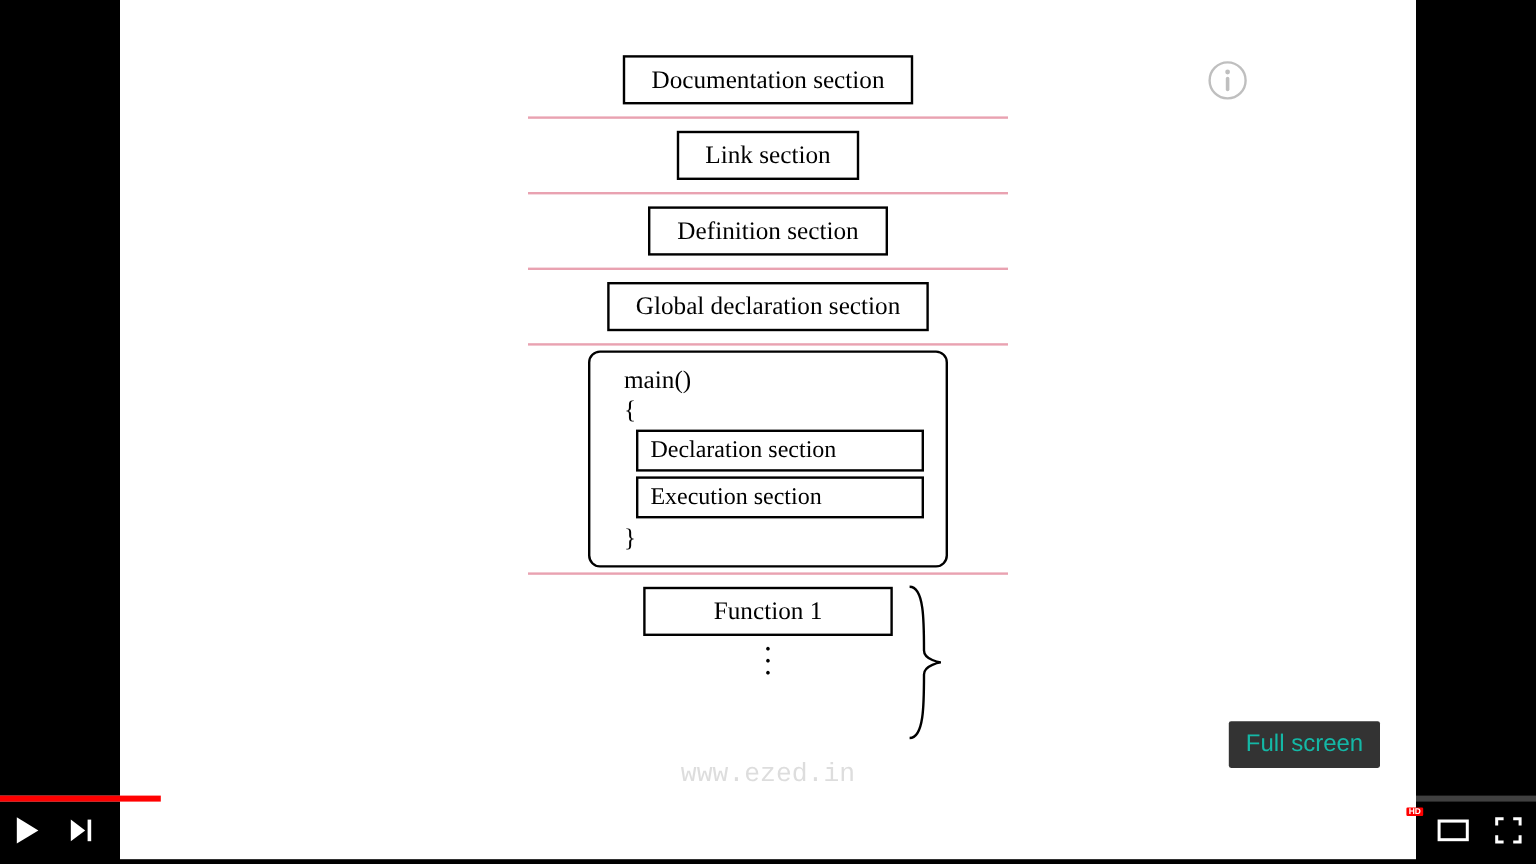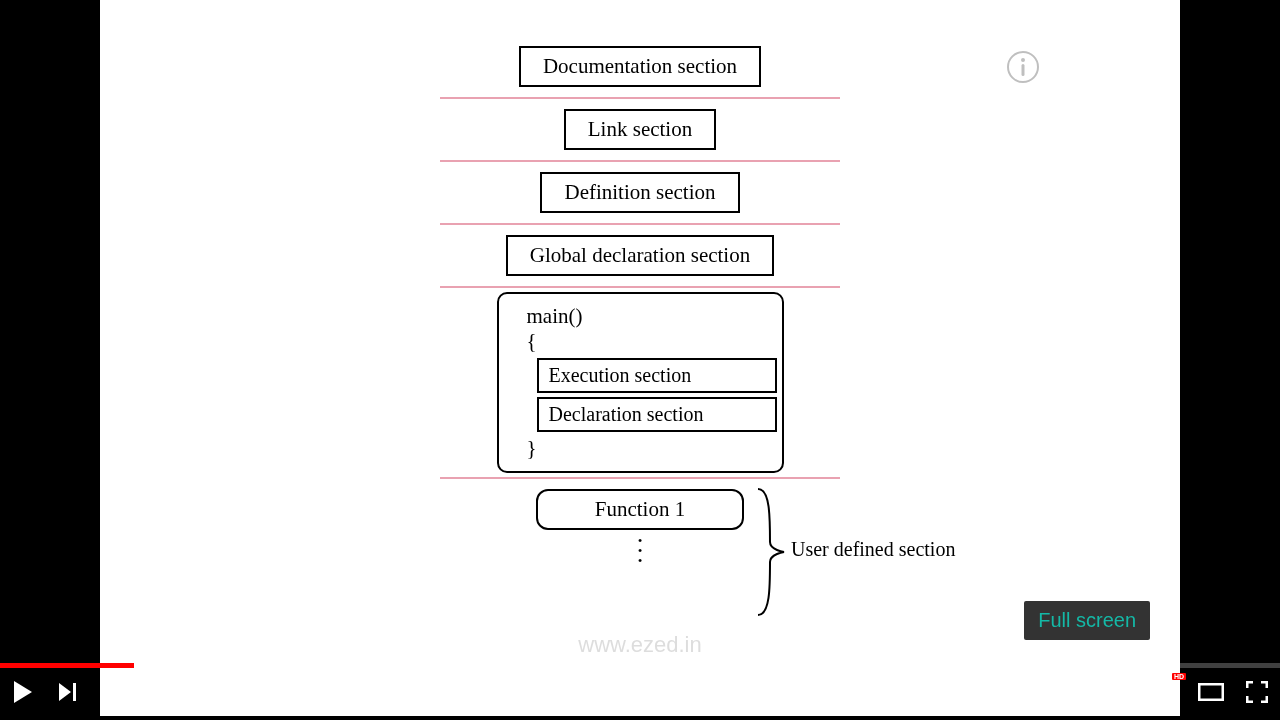--- a/index.html
+++ b/index.html
@@ -54,21 +54,21 @@
   .sep {
     height: 0;
     border-top: 2px solid #e9a2b1;
     margin: 4px auto;
     width: 400px;
   }
   .mainbox {
     display: inline-block;
     border: 2px solid #000;
     border-radius: 10px;
-    padding: 10px 5px 10px 18px;
+    padding: 10px 18px 10px 18px;
     text-align: left;
     font-size: 21px;
     background: #fff;
     width: 260px;
   }
   .mainbox .inner {
     border: 2px solid #000;
     padding: 4px 10px;
     margin: 4px 0 4px 20px;
     font-size: 20px;
@@ -163,21 +163,21 @@
   .brace-svg {
     position: absolute;
   }
   .watermark {
     position: absolute;
     bottom: 58px;
     left: 50%;
     transform: translateX(-50%);
     font-size: 22px;
     color: rgba(120,120,120,0.25);
-    font-family: Liberation Sans, sans-serif;
+    font-family: Liberation Mono, monospace;
   }
 </style>
 </head>
 <body>
 
 <div class="player">
   <div class="pillarbox-left"></div>
   <div class="pillarbox-right"></div>
 
   <div class="video-area">
@@ -189,36 +189,35 @@
       <div class="sep"></div>
       <div class="dbox">Definition section</div>
       <div class="sep"></div>
       <div class="dbox">Global declaration section</div>
       <div class="sep"></div>
 
       <div style="position:relative;">
         <div class="mainbox">
           <div class="mainhead">main()</div>
           <div class="mainhead">{</div>
+          <span class="inner">Declaration section</span>
           <span class="inner">Execution section</span>
-          <span class="inner">Declaration section</span>
           <div class="mainhead">}</div>
         </div>
       </div>
 
       <div class="sep"></div>
 
       <div style="position:relative; display:inline-block;">
-        <div class="dbox" style="min-width:160px;border-radius:12px;">Function 1</div>
+        <div class="dbox" style="min-width:160px;">Function 1</div>
         <div class="dots">·<br>·<br>·</div>
 
         <svg class="brace-svg" width="30" height="130" style="left:220px; top:4px;" viewBox="0 0 30 130">
           <path d="M2,2 C14,2 14,30 14,55 C14,63 28,65 28,65 C28,65 14,67 14,75 C14,100 14,128 2,128" stroke="#000" stroke-width="2" fill="none"></path>
         </svg>
-        <span class="brace-label" style="left:255px; top:55px;">User defined section</span>
       </div>
     </div>
 
     <div class="watermark">www.ezed.in</div>
 
     <div class="info-icon">
       <svg viewBox="0 0 34 34">
           <circle cx="17" cy="17" r="15" fill="none" stroke="currentColor" stroke-width="2"></circle>
           <circle cx="17" cy="10" r="2" fill="currentColor"></circle>
           <rect x="15.5" y="14" width="3" height="12" rx="1.5" fill="currentColor"></rect>

